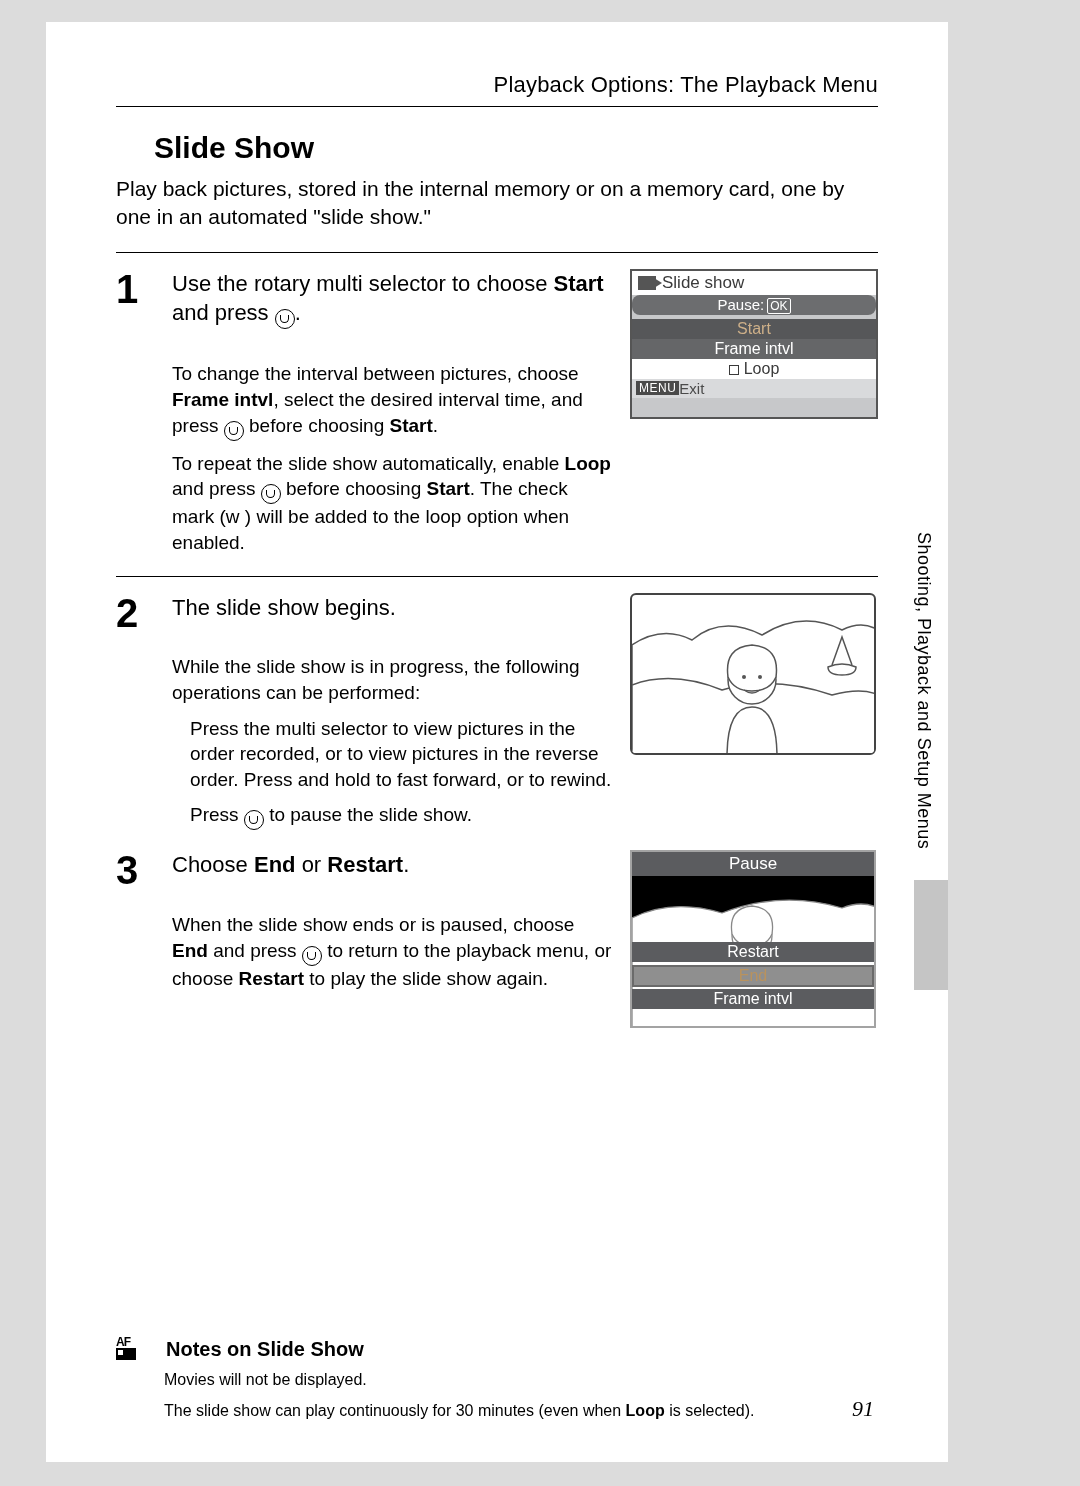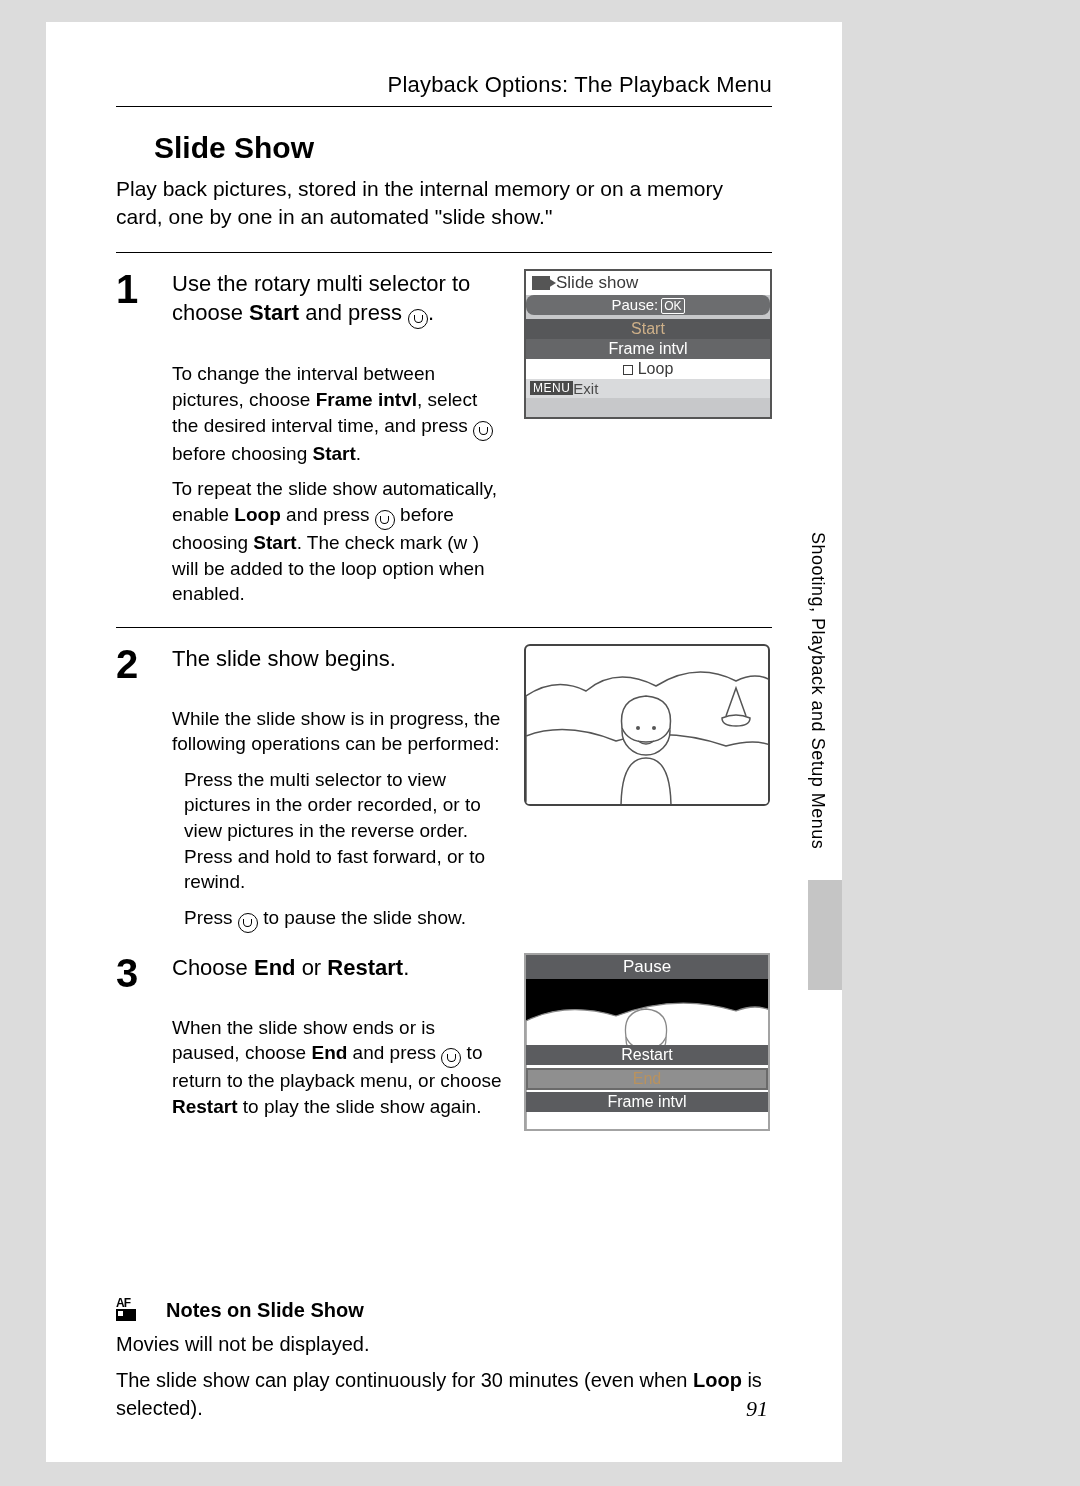--- a/index.html
+++ b/index.html
@@ -6,21 +6,21 @@
   html, body { width: 1080px; height: 1486px; }
   body {
     background: #dcdcdc;
     font-family: Arial, Helvetica, sans-serif;
     color: #000;
     position: relative;
   }
   .page {
     position: absolute;
     left: 46px; top: 22px;
-    width: 796px; height: 1440px;
+    width: 902px; height: 1440px;
     background: #fff;
     padding: 50px 70px 40px 70px;
   }
   .header-line {
     text-align: right;
     font-size: 22px;
     letter-spacing: 0.2px;
     padding-bottom: 8px;
     border-bottom: 1px solid #000;
   }
@@ -53,21 +53,21 @@
   }
   .step-body { flex: 1; }
   .step-head { font-size: 22px; line-height: 1.35; }
   .step-head b, .step-sub b, .notes b { font-weight: bold; }
   .step-sub {
     font-size: 19px;
     line-height: 1.35;
     margin-top: 32px;
   }
   .step-sub + .step-sub { margin-top: 10px; }
-  .indent { margin-left: 12px; }
+  .indent { margin-left: 18px; }
 
   .ok-icon {
     display: inline-flex;
     width: 20px; height: 20px;
     border: 1.6px solid #000;
     border-radius: 50%;
     align-items: center;
     justify-content: center;
     vertical-align: -3px;
   }
@@ -253,21 +253,21 @@
     position: absolute;
     left: 0; top: 11px;
     width: 20px; height: 12px;
     background: #000;
   }
   .notes-icon .cutout {
     position: absolute;
     background:#fff;
     left:2px;top:13px;width:5px;height:5px;z-index:1;
   }
-  .notes-body { font-size: 20px; margin-top: 8px; line-height: 1.4; }
+  .notes-body { font-size: 16px; margin-top: 8px; line-height: 1.4; margin-left: 48px; }
   .page-num {
     position: absolute;
     bottom: 40px; right: 74px;
     font-style: italic;
     font-size: 22px;
     font-family: Georgia, serif;
   }
 
   
   .sidetext {

